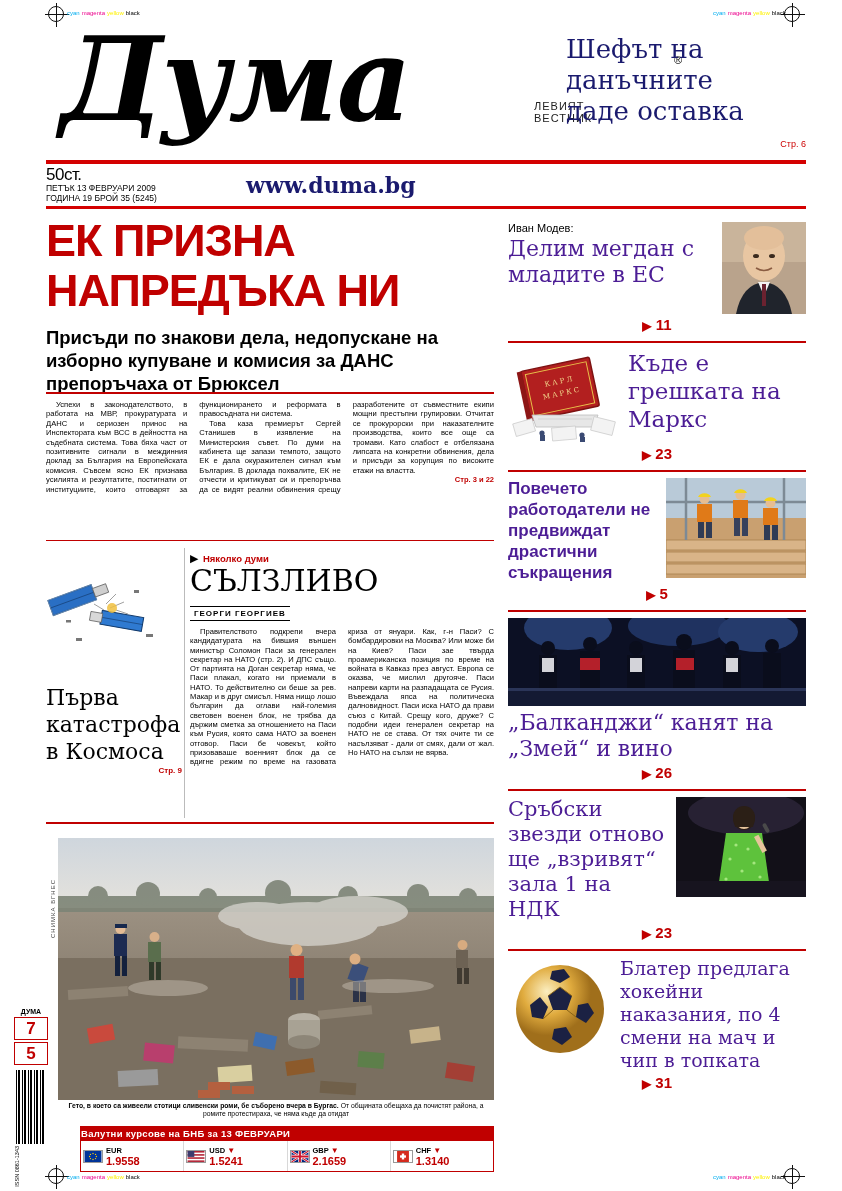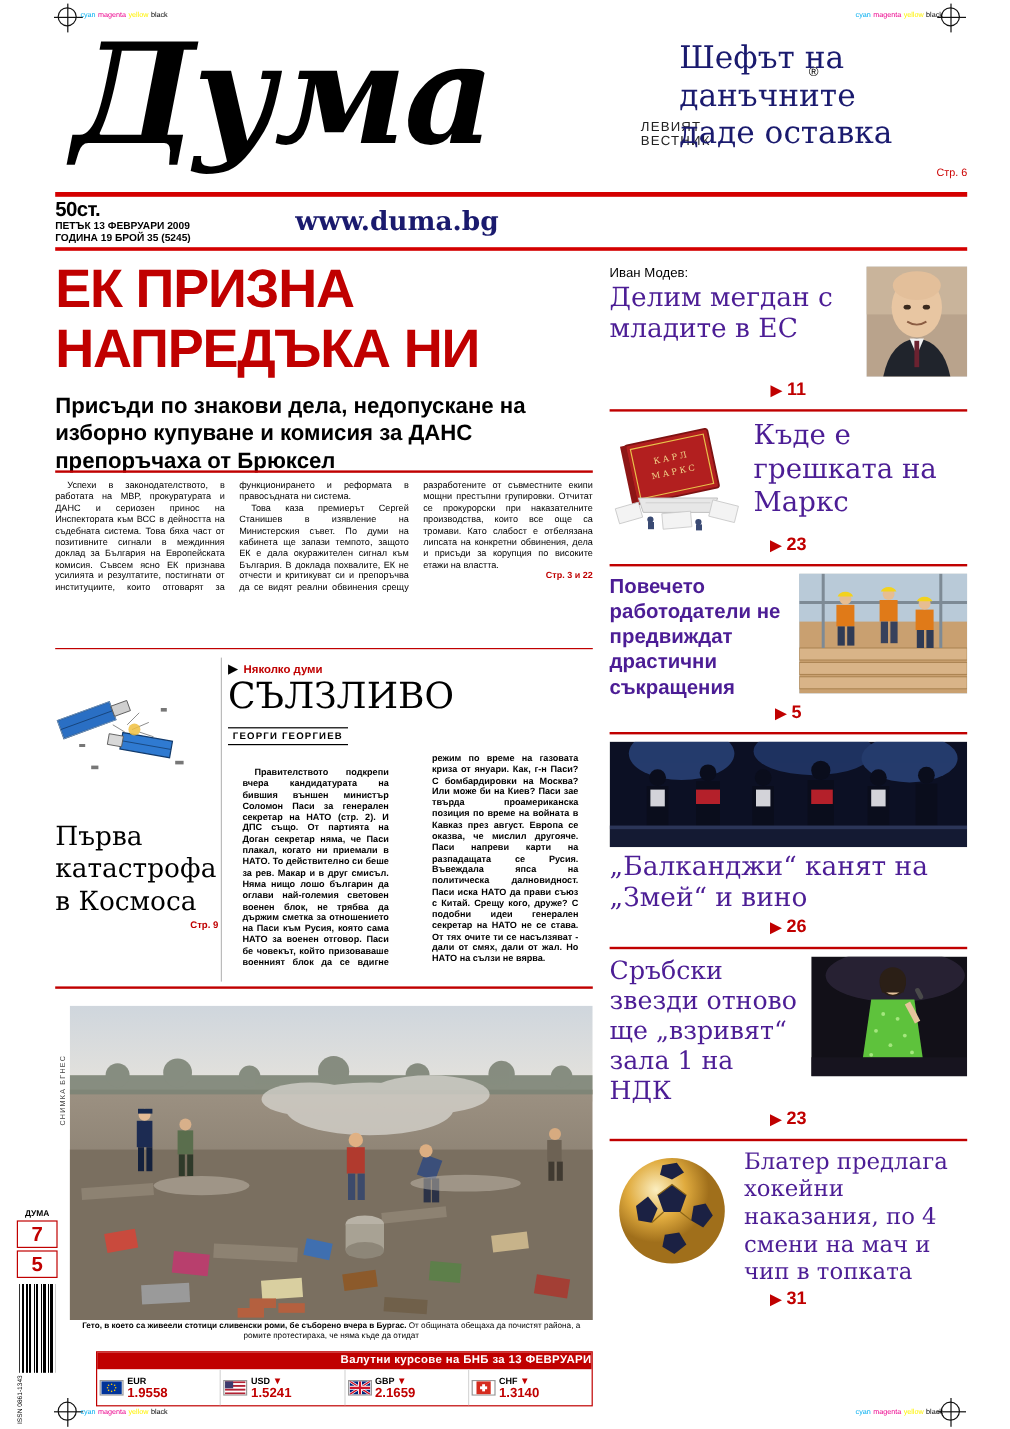--- a/index.html
+++ b/index.html
@@ -56,21 +56,21 @@
     font-family:"Liberation Sans",sans-serif;
     font-size:9px; color:#c00; text-align:right; margin-top:2px;
   }
 
   
   .redline { position:absolute; left:46px; width:760px; background:#d40000; }
   .bar-top { top:160px; height:4px; }
   .bar-bot { top:206px; height:3px; }
   .issue {
     position:absolute; left:46px; top:166px; width:220px;
-    font-size:8.5px; line-height:10px; font-weight:bold; color:#000;
+    font-size:8.5px; line-height:10px; font-weight:normal; color:#000;
   }
   .issue .price { font-size:17px; line-height:17px; letter-spacing:-0.5px;}
   .site {
     position:absolute; left:246px; top:172px;
     font-family:"DejaVu Serif",serif; font-weight:700; font-size:22px; color:#1a1a6e;
   }
 
   
   .lead { position:absolute; left:46px; top:216px; width:448px; }
   .lead h1 {
@@ -104,21 +104,21 @@
   .byline {
     position:absolute; left:190px; top:606px;
     font-size:8px; font-weight:bold; letter-spacing:1px; color:#000;
     border-top:1px solid #000; border-bottom:1px solid #000; padding:2px 4px;
   }
   .col-text {
     position:absolute; left:190px; top:627px; width:304px; height:190px;
     column-count:2; column-gap:12px;
     font-size:7.6px; line-height:9.3px; text-align:justify;
   }
-  .col-text p { margin:12px; text-indent:10px;font-weight:bold; }
+  .col-text p { margin:0; text-indent:10px; }
 
   
   .sat-art {
     position:absolute; left:46px; top:560px; width:130px; height:118px;
     overflow:hidden;
   }
   .sat-title {
     position:absolute; left:46px; top:684px; width:136px;
     font-family:"DejaVu Serif",serif; font-size:22px; line-height:27px;
   }
@@ -146,21 +146,21 @@
   }
   .caption b { font-weight:bold; }
 
   
   .fx {
     position:absolute; left:80px; top:1126px; width:414px; height:46px;
     border:1px solid #c00000; background:#fff;
   }
   .fx-head {
     background:#c00000; color:#fff; font-size:9.5px; font-weight:bold;
-    text-align:right; line-height:14px; height:14px; letter-spacing:0.3px;
+    text-align:left; line-height:14px; height:14px; letter-spacing:0.3px;
   }
   .fx-row { display:flex; height:30px; }
   .fx-cell { flex:1; display:flex; align-items:center; padding:1px 2px; border-right:1px solid #d8d8d8; }
   .fx-cell:last-child { border-right:none; }
   .flag { width:20px; height:13px; margin-right:3px; flex:0 0 auto; border:1px solid #999; }
   .fx-txt { font-size:7.5px; line-height:10px; }
   .fx-txt .code { font-weight:bold; font-size:7.5px; }
   .fx-txt .val { font-weight:bold; font-size:11px; color:#c00000; }
   .arrow-dn { color:#c00000; font-size:8px; }
 

